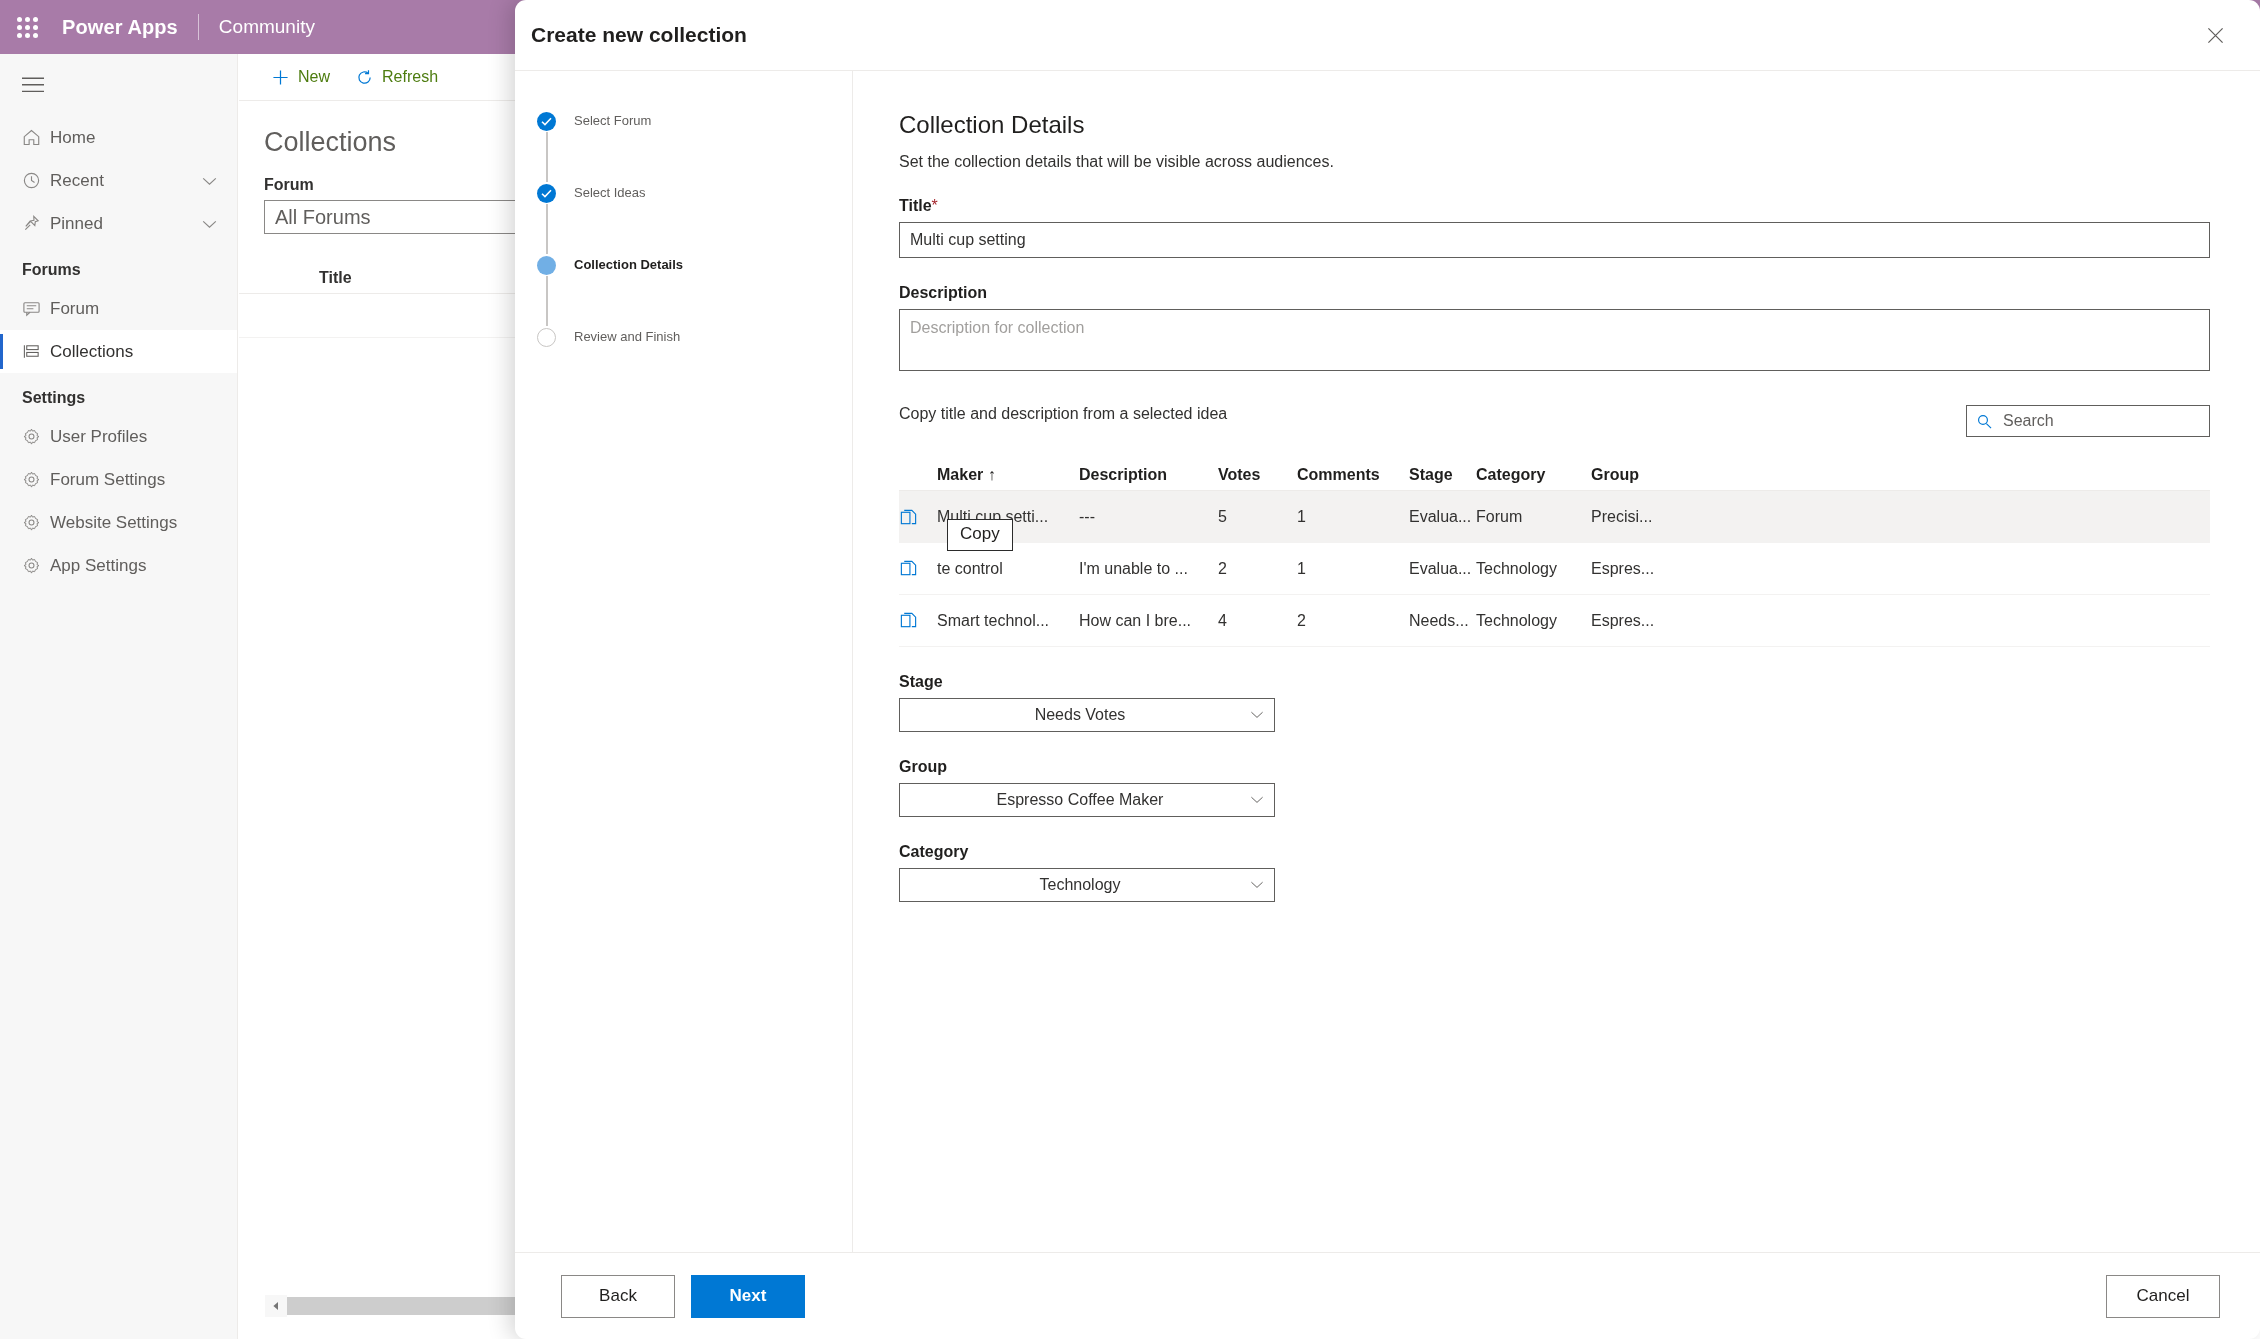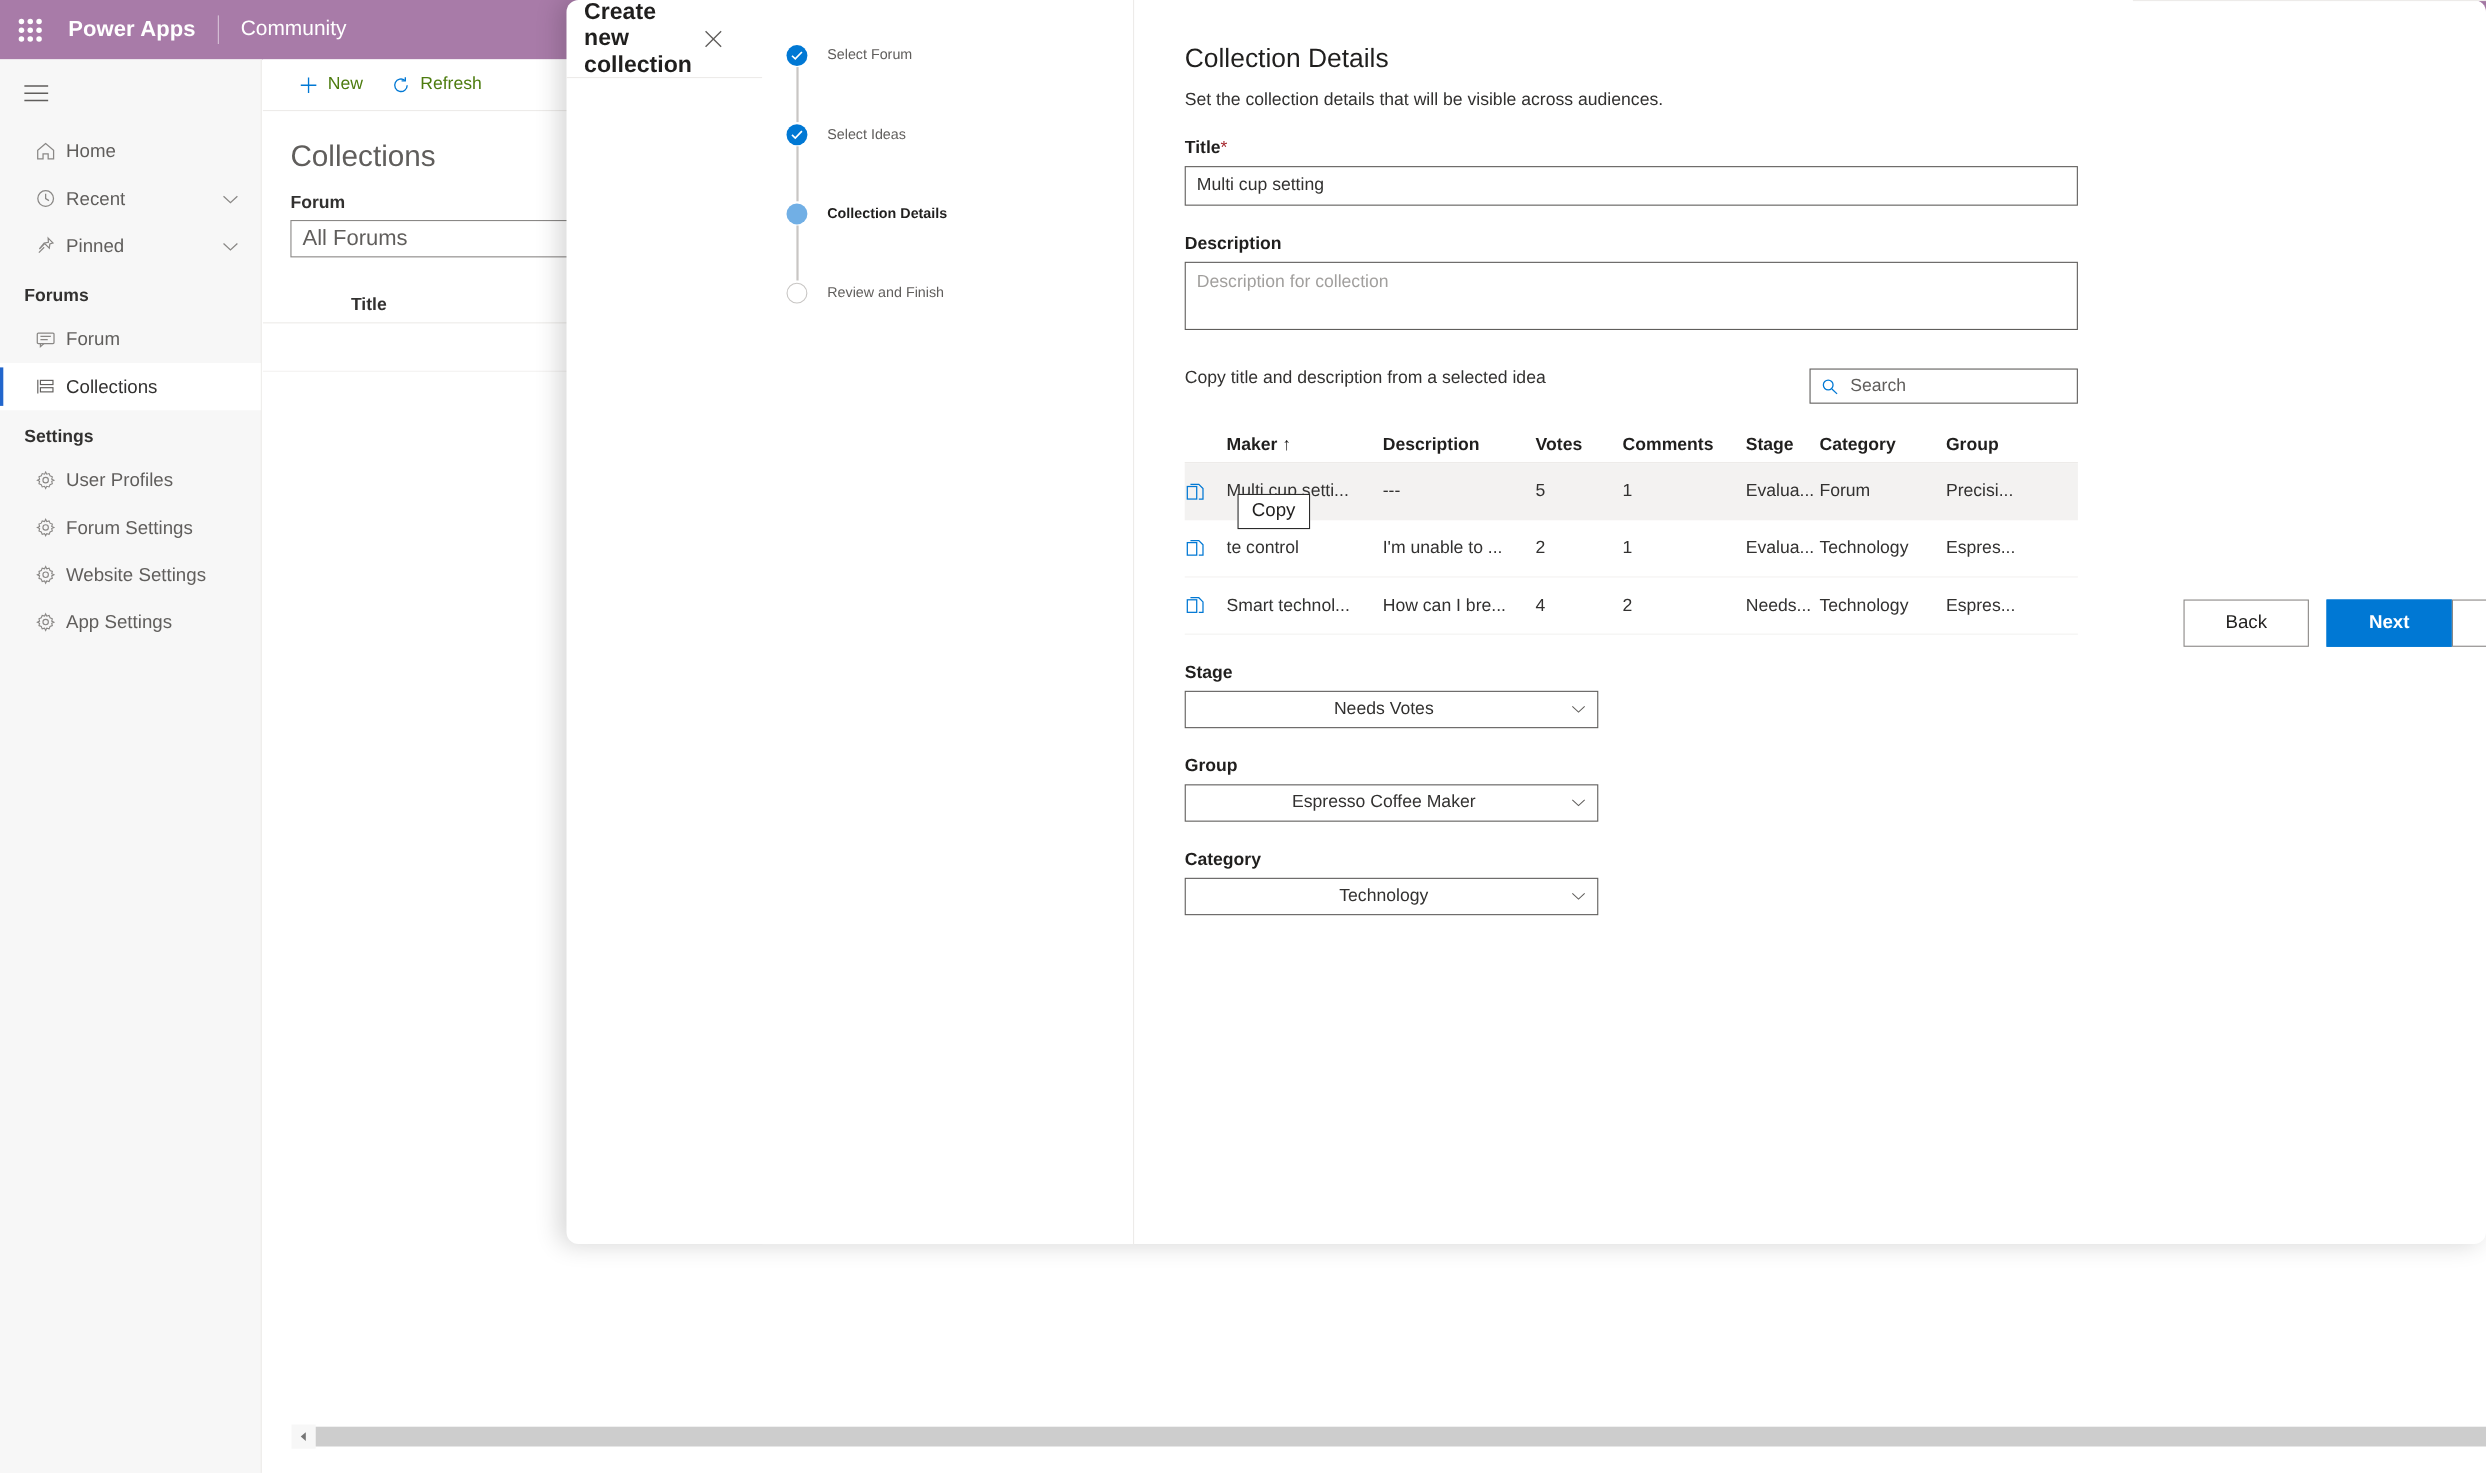--- a/index.html
+++ b/index.html
@@ -59,21 +59,21 @@
     font-size: 17px;
     color: #605E5C;
   }
   #hamburger {
     height: 62px; display: flex; align-items: center;
     padding-left: 22px; cursor: pointer;
   }
   #hamburger svg { display: block; }
   .nav-item {
     height: 43px; display: flex; align-items: center;
-    padding-left: 32px; cursor: pointer; position: relative;
+    padding-left: 22px; cursor: pointer; position: relative;
     color: #605E5C;
   }
   .nav-item .nav-ico {
     width: 28px; display: flex; align-items: center; justify-content: flex-start;
     flex: 0 0 28px;
   }
   .nav-item .nav-lbl { flex: 1; font-size: 17px; }
   .nav-item .chev { margin-right: 20px; }
   .nav-item.selected {
     background: #FFFFFF;
@@ -136,24 +136,24 @@
     width: 22px; height: 22px; background: #F7F7F7;
     display: flex; align-items: center; justify-content: center;
   }
   #hscroll .track {
     flex: 1; height: 18px; background: #CDCDCD;
   }
 
   
   #modal {
     position: absolute; top: 0; right: 0;
-    width: 1745px; height: 1131px;
+    width: 1745px; height: 1339px;
     background: #ffffff;
     box-shadow: -6px 0 22px rgba(0,0,0,.16);
-    display: flex; flex-direction: row; border-radius: 11px;
+    display: flex; flex-direction: column; border-radius: 11px;
   }
   #modal-header {
     height: 71px; flex: 0 0 71px;
     display: flex; align-items: center;
     border-bottom: 1px solid #EDEBE9;
     padding: 0 26px 0 16px;
   }
   #modal-title {
     font-size: 21px; font-weight: bold; color: #201F1E;
     flex: 1;

